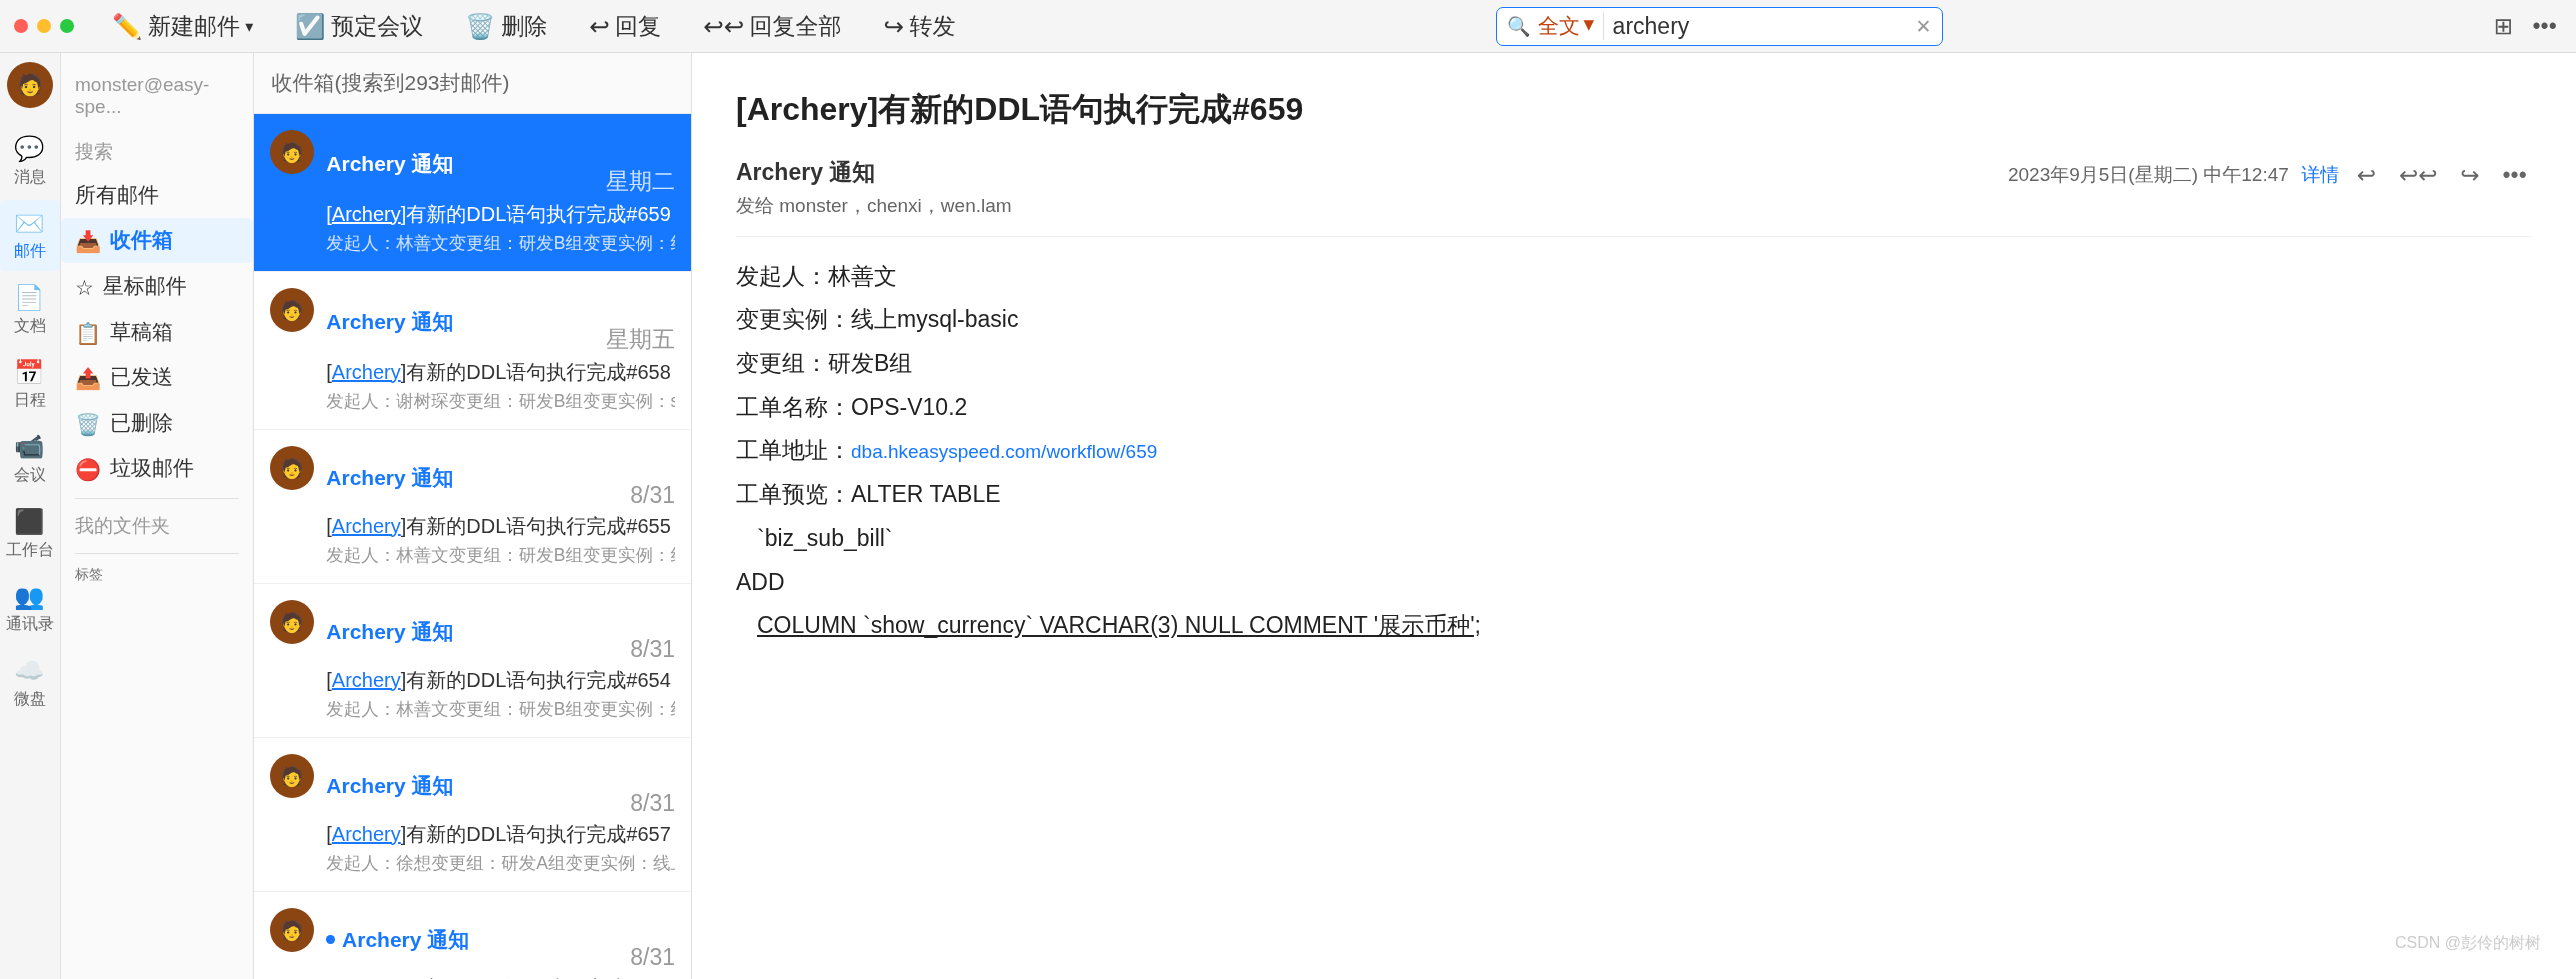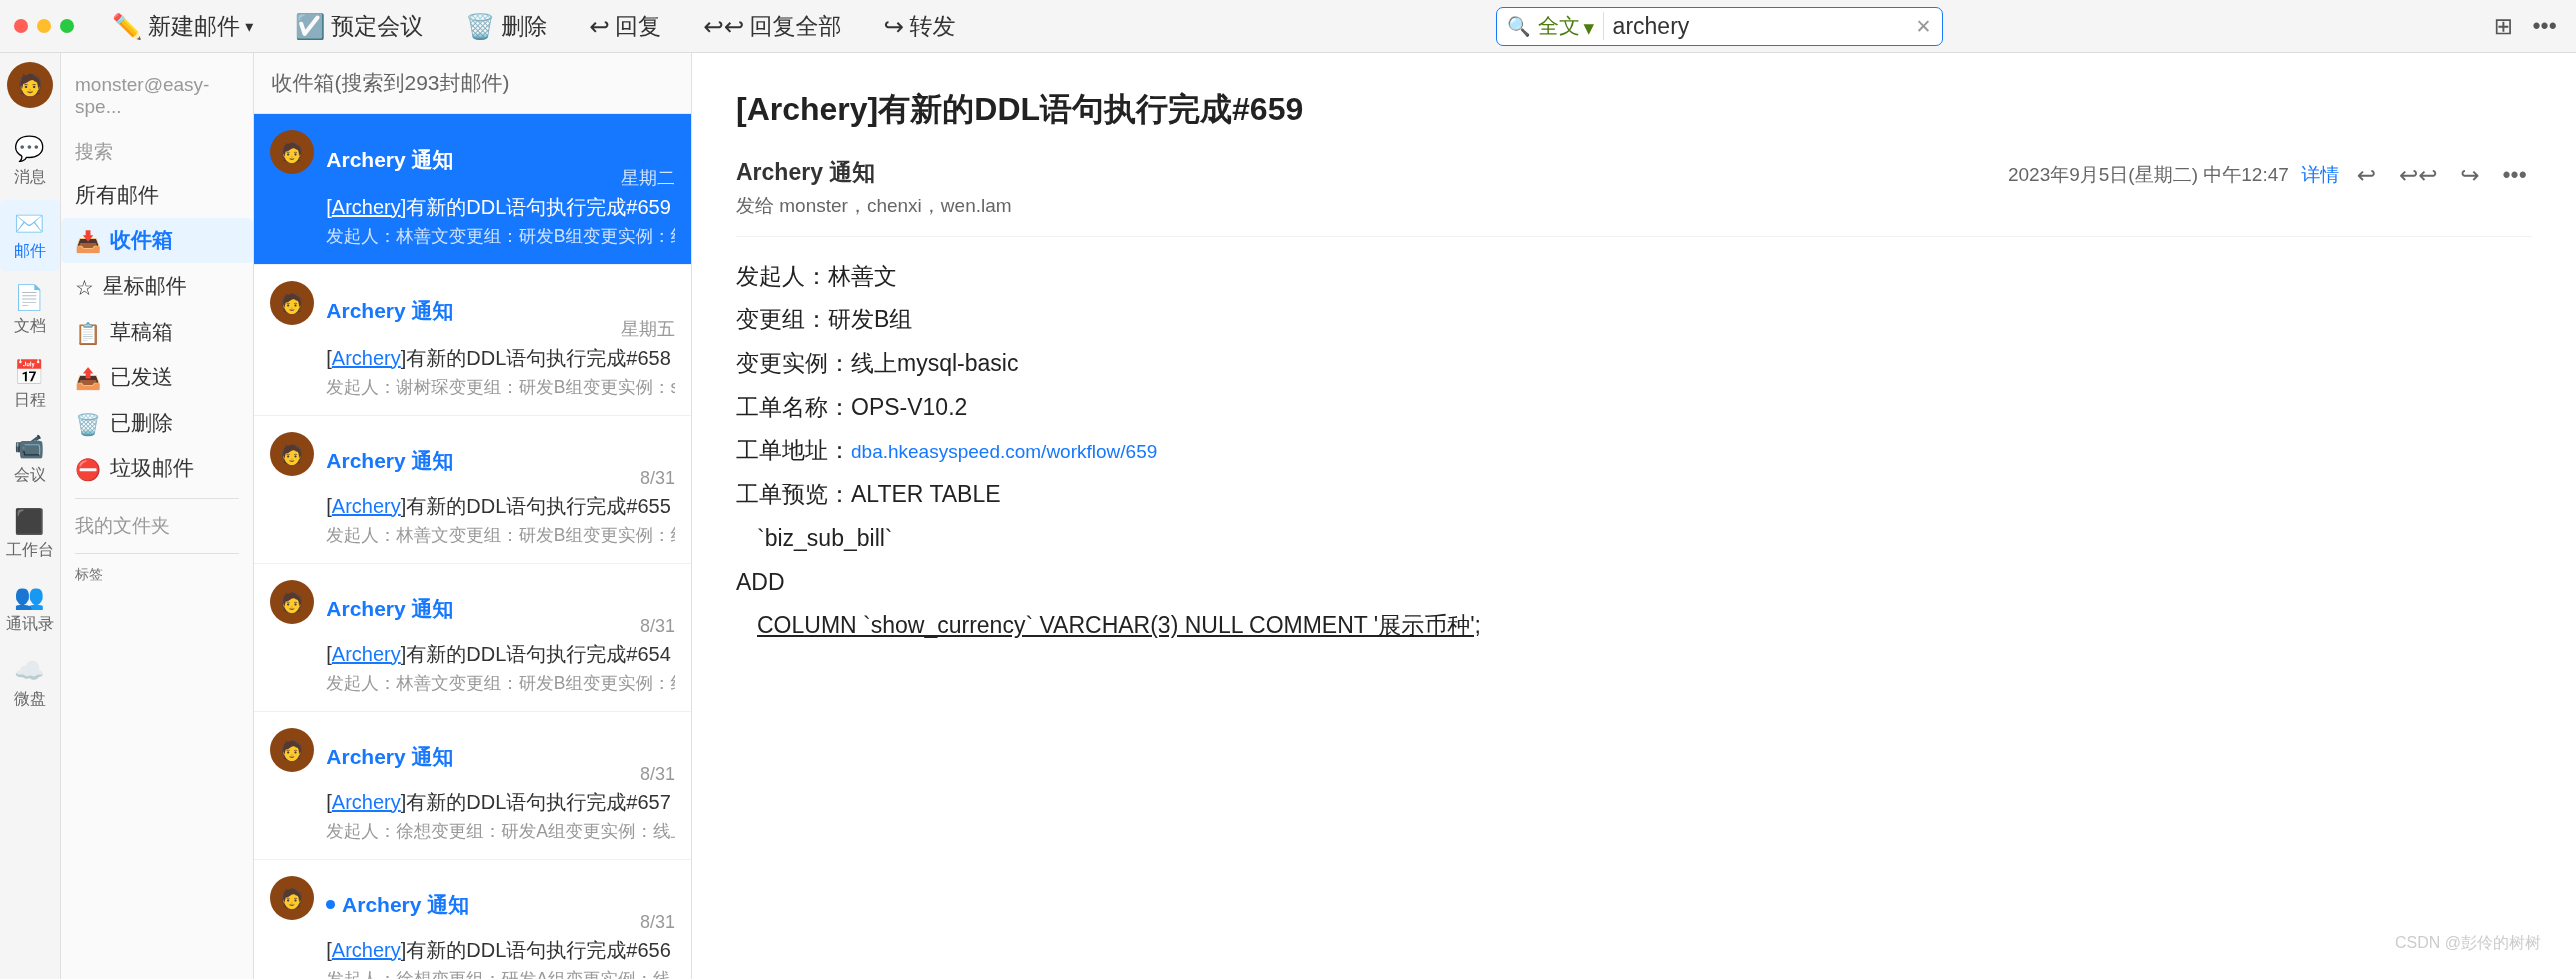--- a/index.html
+++ b/index.html
@@ -53,22 +53,22 @@
       border: 1.8px solid #1677ff;
       border-radius: 7px;
       padding: 3.5px 10.5px;
       min-width: 350px;
       height: 39px;
       margin-left: auto;
       margin-right: 17.5px;
     }
     .search-bar .search-icon { color: #888; font-size: 19px; margin-right: 7px; }
     .search-scope {
-      display: flex; align-items: flex-end; gap: 3.5px;
-      font-size: 21px; color: #4d7c0f;
+      display: flex; align-items: flex-start; gap: 3.5px;
+      font-size: 21px; color: #c2410c;
       border-right: 0.9px solid #ddd;
       padding-right: 8.8px; margin-right: 8.8px;
     }
     .search-input {
       border: none; outline: none;
       font-size: 23px; color: #333;
       flex: 1; background: transparent;
     }
     .search-clear {
       color: #999; cursor: pointer; font-size: 19px;
@@ -179,21 +179,21 @@
       display: flex; justify-content: space-between; align-items: center;
       margin-bottom: 3.5px;
     }
     .email-sender {
       font-size: 21px; font-weight: 600; color: #1677ff;
     }
     .email-item.active .email-sender { color: white; }
     .email-item.active .email-subject { color: white; }
     .email-item.active .email-preview { color: rgba(255,255,255,0.8); }
     .email-item.active .email-date { color: rgba(255,255,255,0.8); }
-    .email-date { font-size: 18px; color: #999; margin-top: 36px; }
+    .email-date { font-size: 23px; color: #999; margin-top: 36px; }
     .email-subject { font-size: 20px; color: #333; margin-bottom: 3.5px; }
     .email-preview {
       font-size: 17.5px; color: #999;
       white-space: nowrap; overflow: hidden; text-overflow: ellipsis;
       display: flex; align-items: center; gap: 5.3px;
     }
     .unread-dot {
       width: 8.8px; height: 8.8px;
       border-radius: 50%; background: #1677ff;
       flex-shrink: 0;
@@ -516,24 +516,24 @@
       </div>
     </div>
 
     <div class="email-detail-divider"></div>
 
     <div class="email-detail-body">
       <div>
         <span>发起人：</span><span>林善文</span>
       </div>
       <div>
+        <span>变更实例：</span><span>线上mysql-basic</span>
+      </div>
+      <div>
         <span>变更组：</span><span>研发B组</span>
-      </div>
-      <div>
-        <span>变更实例：</span><span>线上mysql-basic</span>
       </div>
       <div>
         <span>工单名称：</span><span>OPS-V10.2</span>
       </div>
       <div>
         <span>工单地址：</span><a class="detail-link">dba.hkeasyspeed.com/workflow/659</a>
       </div>
       <div>
         <span>工单预览：</span><span>ALTER TABLE</span>
       </div>

